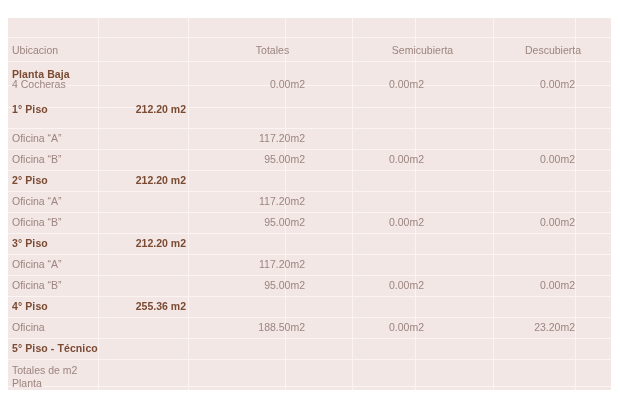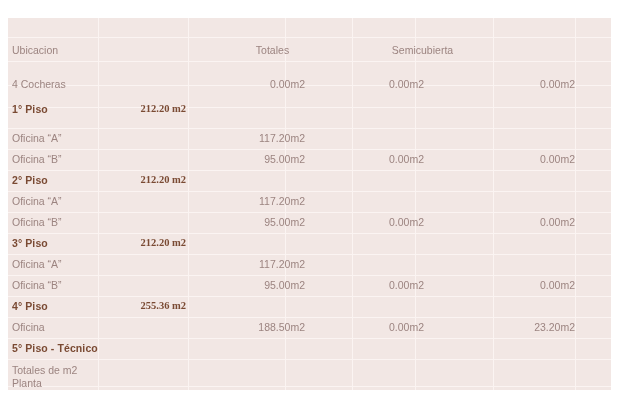--- a/index.html
+++ b/index.html
@@ -76,21 +76,20 @@
     font-weight: bold;
     letter-spacing: 0.1px;
   }
 
   .c-total {
     left: 92px;
     width: 86px;
     text-align: right;
     color: #7a4a33;
     font-weight: bold;
-    font-family: Liberation Serif, serif;
   }
 
   .c-cub {
     left: 186px;
     width: 111px;
     text-align: right;
     color: #9c8480;
   }
 
   .c-semi {
@@ -157,23 +156,25 @@
     <div class="hline" style="top:278px;"></div>
     <div class="hline" style="top:299px;"></div>
     <div class="hline" style="top:320px;"></div>
     <div class="hline" style="top:341px;"></div>
     <div class="hline" style="top:368px;"></div>
 
     <div class="row hdr" style="top:20px;">
       <div class="cell c-ubicacion">Ubicacion</div>
       <div class="cell c-cub">Totales</div>
       <div class="cell c-semi">Semicubierta</div>
+      <div class="cell c-desc">Descubierta</div>
     </div>
 
     <div class="row" style="top:44px;">
+      <div class="cell c-ubicacion bold">Planta Baja</div>
       <div class="cell c-total"></div>
       <div class="cell c-cub"></div>
       <div class="cell c-semi"></div>
       <div class="cell c-desc"></div>
     </div>
 
     <div class="row" style="top:54px;">
       <div class="cell c-ubicacion">4 Cocheras</div>
       <div class="cell c-total"></div>
       <div class="cell c-cub">0.00m2</div>

